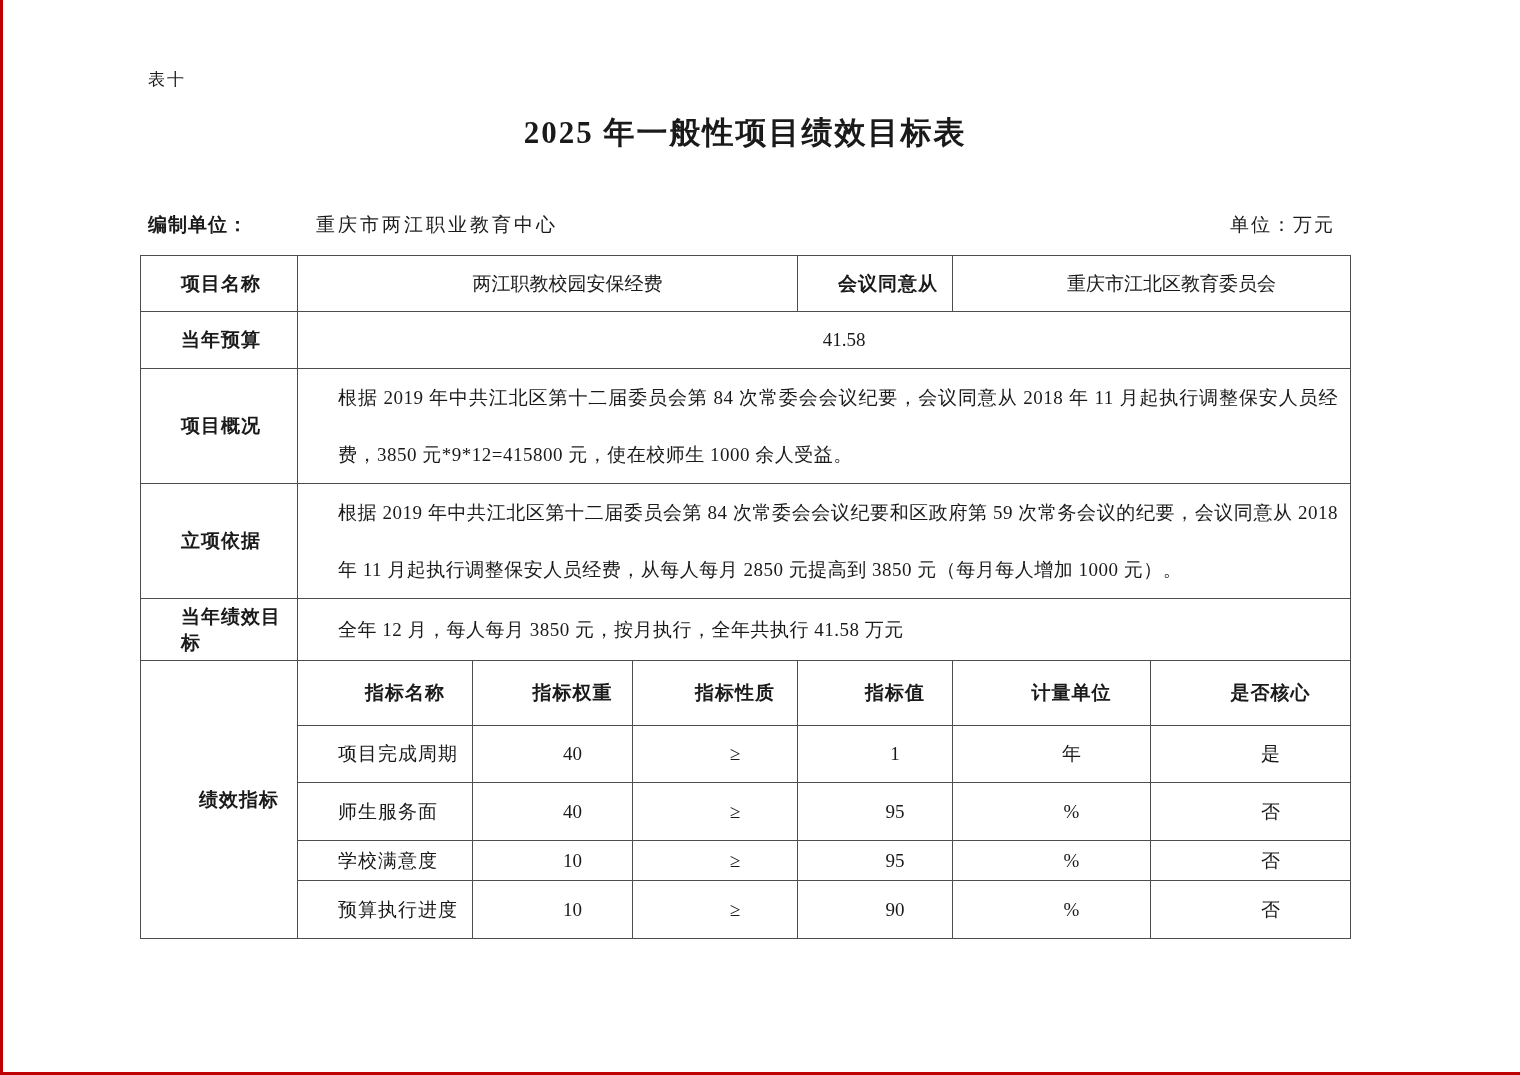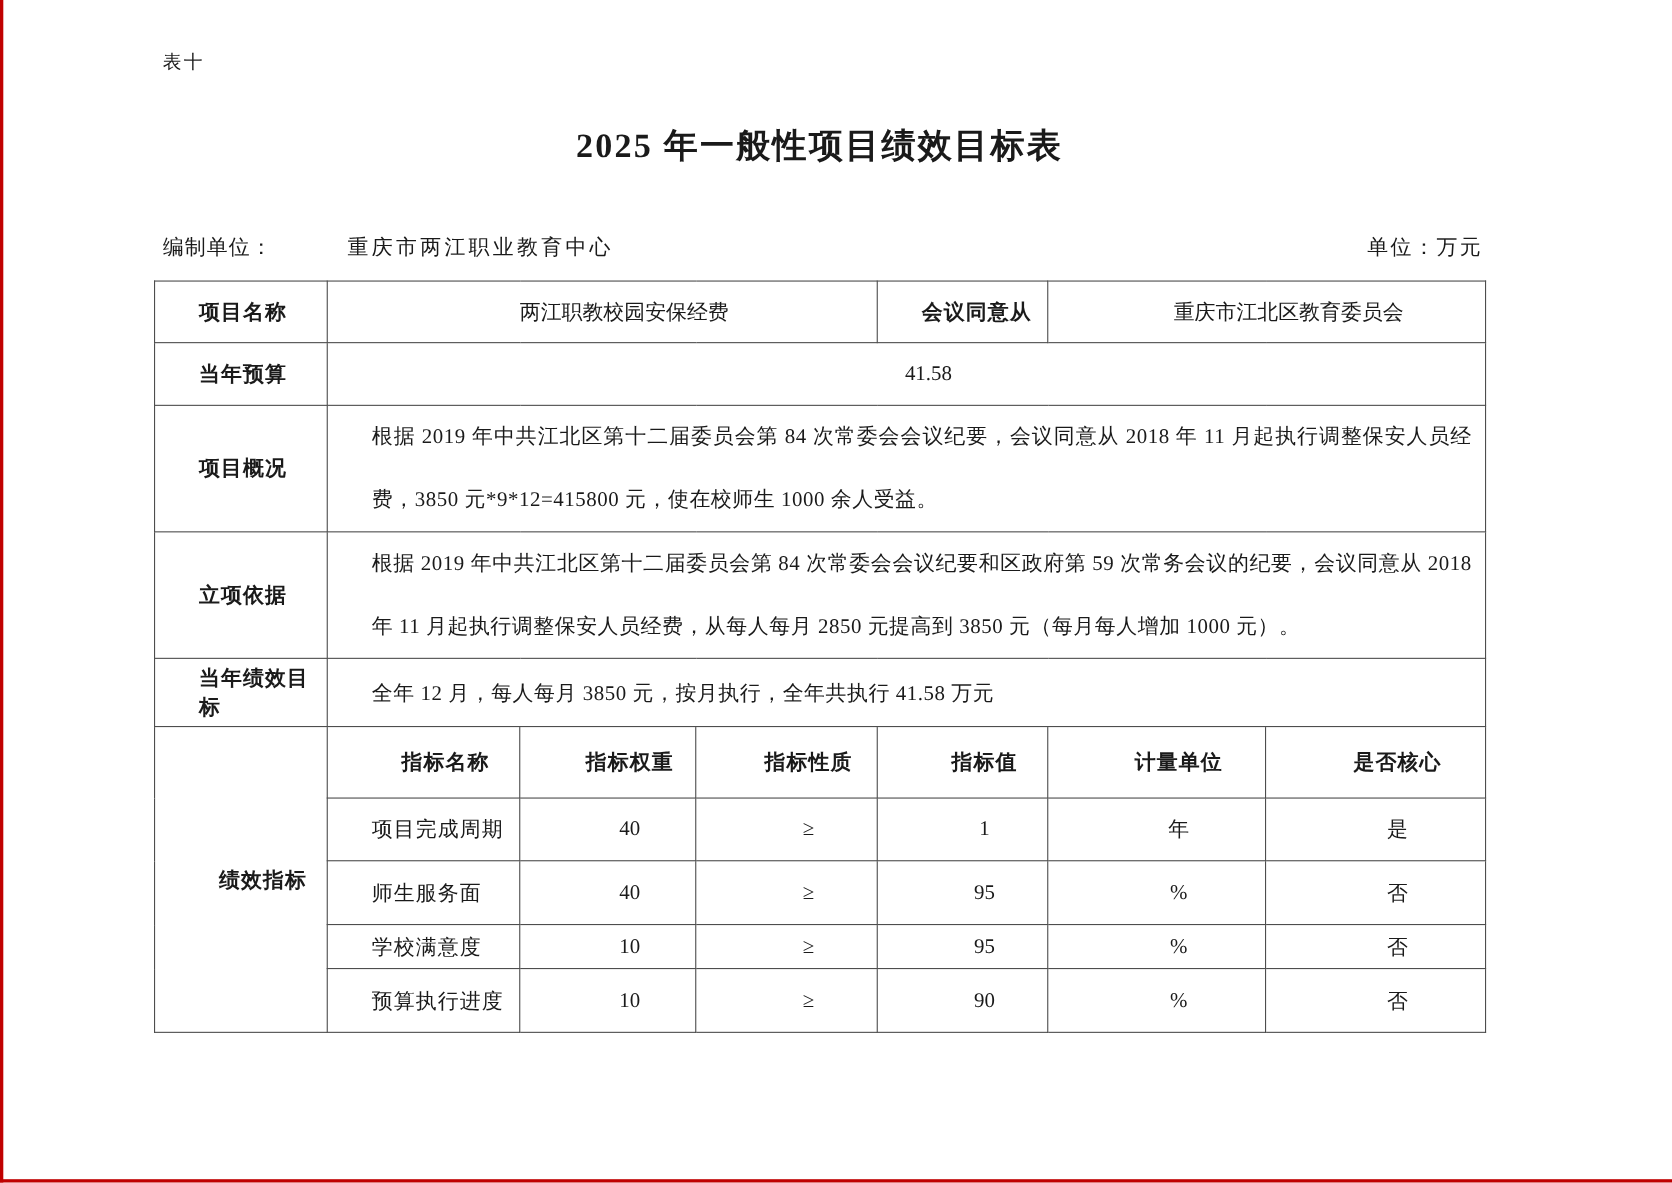--- a/index.html
+++ b/index.html
@@ -12,36 +12,36 @@
   }
   .edge-left {
     position: absolute; left: 0; top: 0; width: 3px; height: 1075px;
     background: #c00000;
   }
   .edge-bottom {
     position: absolute; left: 0; bottom: 0; width: 1520px; height: 3px;
     background: #c00000;
   }
   .corner-label {
-    position: absolute; left: 148px; top: 45px;
+    position: absolute; left: 148px; top: 68px;
     font-size: 17px; letter-spacing: 2px; font-family: Liberation Mono, monospace;
   }
   .doc-title {
     position: absolute; left: 0; top: 112px; width: 1490px;
     text-align: center; font-size: 31px; font-weight: bold;
     letter-spacing: 2px;
   }
   .meta-row {
     position: absolute; left: 148px; top: 212px; width: 1200px;
     font-size: 19px;
   }
-  .meta-label { font-weight: normal; letter-spacing: 1px; }
+  .meta-label { font-weight: bold; letter-spacing: 1px; }
   .meta-value { margin-left: 68px; letter-spacing: 3px; }
   .unit-label {
-    position: absolute; top: 212px; right: 172px;
+    position: absolute; top: 212px; right: 185px;
     font-size: 19px; letter-spacing: 2px; margin-left: 13px;
   }
   table.main {
     position: absolute; left: 140px; top: 255px;
     width: 1210px; border-collapse: collapse; table-layout: fixed;
     font-size: 19px;
   }
   table.main td {
     border: 1px solid #4d4d4d;
     vertical-align: middle;

